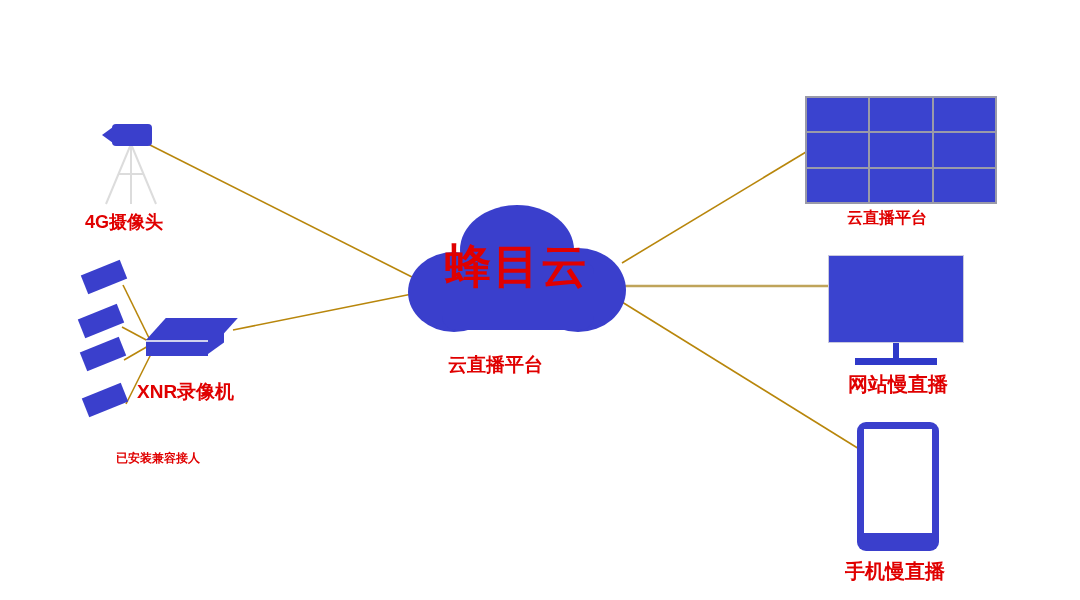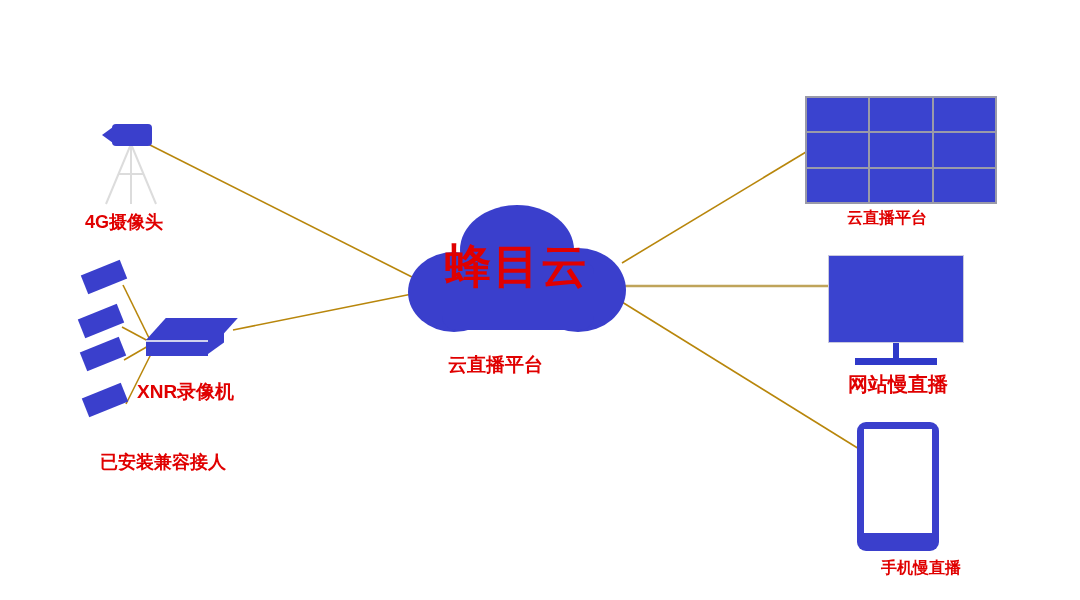--- a/index.html
+++ b/index.html
@@ -168,21 +168,21 @@
   <div class="mini-cam" style="left:80px; top:311px;"></div>
   <div class="mini-cam" style="left:82px; top:344px;"></div>
   <div class="mini-cam" style="left:84px; top:390px;"></div>
 
   <div id="nvr-node">
     <div id="nvr-top"></div>
     <div id="nvr-side"></div>
     <div id="nvr-front"></div>
   </div>
   <div class="label" style="left:137px; top:379px; font-size:19px;text-align:right;">XNR录像机</div>
-  <div class="label" style="left:100px; top:450px; font-size:18px;">已安装兼容接人</div>
+  <div class="label" style="left:116px; top:450px; font-size:12px;">已安装兼容接人</div>
 
   <div id="cloud-node">
     <svg width="222" height="136" style="position:absolute;left:0;top:0;">
       <g fill="#3a3fcc">
         <ellipse cx="111" cy="52" rx="57" ry="45"></ellipse>
         <ellipse cx="48" cy="94" rx="46" ry="40"></ellipse>
         <ellipse cx="172" cy="92" rx="48" ry="42"></ellipse>
         <rect x="36" y="62" width="152" height="70" rx="14"></rect>
       </g>
     </svg>
@@ -206,15 +206,15 @@
   <div id="monitor-node">
     <div id="monitor-screen"></div>
     <div id="monitor-neck"></div>
     <div id="monitor-base"></div>
   </div>
   <div class="label" style="left:848px; top:371px; font-size:20px;">网站慢直播</div>
 
   <div id="phone-node">
     <div id="phone-screen"></div>
   </div>
-  <div class="label" style="left:845px; top:558px; font-size:16px;margin-left:36px;">手机慢直播</div>
+  <div class="label" style="left:845px; top:558px; font-size:20px;">手机慢直播</div>
 
 </div>
 
 </body></html>

